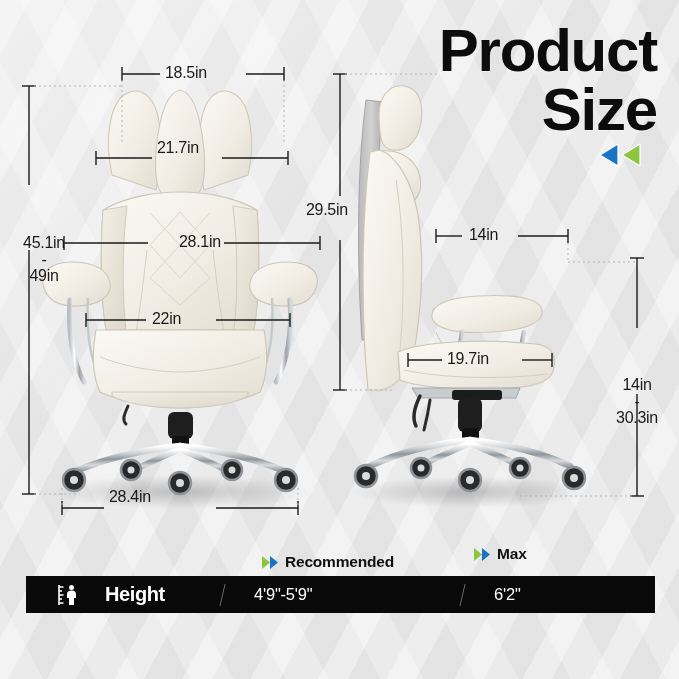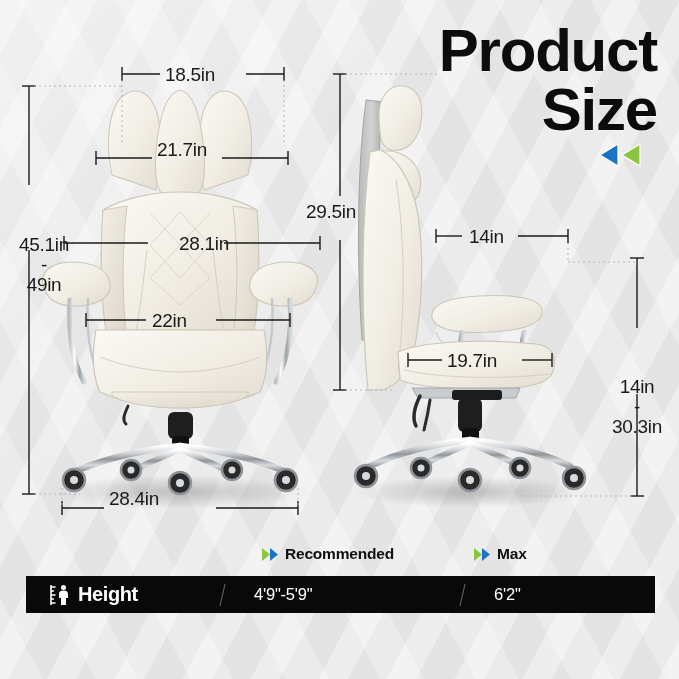--- a/index.html
+++ b/index.html
@@ -41,21 +41,21 @@
     width: 60px; height: 26px;
   }
 
   
   #art { position: absolute; left: 0; top: 0; width: 679px; height: 679px; }
 
   
   .dim {
     position: absolute;
     color: #1a1a1a;
-    font-size: 19px;
+    font-size: 16px;
     font-weight: 500;
     letter-spacing: -0.3px;
     white-space: nowrap;
     font-family: "Liberation Sans", sans-serif;
   }
   .dim.stack { text-align: center; line-height: 1.04; white-space: normal; margin-top: 46px; }
 
   
   #spec {
     position: absolute;
@@ -65,34 +65,34 @@
   #spec-head {
     position: relative;
     height: 25px;
   }
   .head-cell {
     position: absolute;
     display: flex; align-items: center; gap: 6px;
     font-size: 15.5px; font-weight: bold; color: #101010;
     letter-spacing: -0.2px;
   }
-  #head-recommended { left: 212px; top: 0; padding-left: 24px; }
+  #head-recommended { left: 212px; top: 8px; padding-left: 24px; }
   #head-max { left: 448px; top: 0; }
 
   .spec-row {
     position: relative;
     height: 37px;
     background: #090909;
     margin-top: 6px;
     display: flex; align-items: center;
     color: #fff;
   }
   .row-label {
-    display: flex; align-items: center; gap: 4px;
-    padding-left: 22px;
+    display: flex; align-items: center; gap: 23px;
+    padding-left: 30px;
     width: 215px;
   }
   .row-label .lbl {
     font-size: 20px; font-weight: 900; letter-spacing: -0.4px;
   }
   .divider {
     width: 1px; height: 22px;
     background: #6a6a6a;
     transform: skewX(-13deg);
     flex: 0 0 auto;

